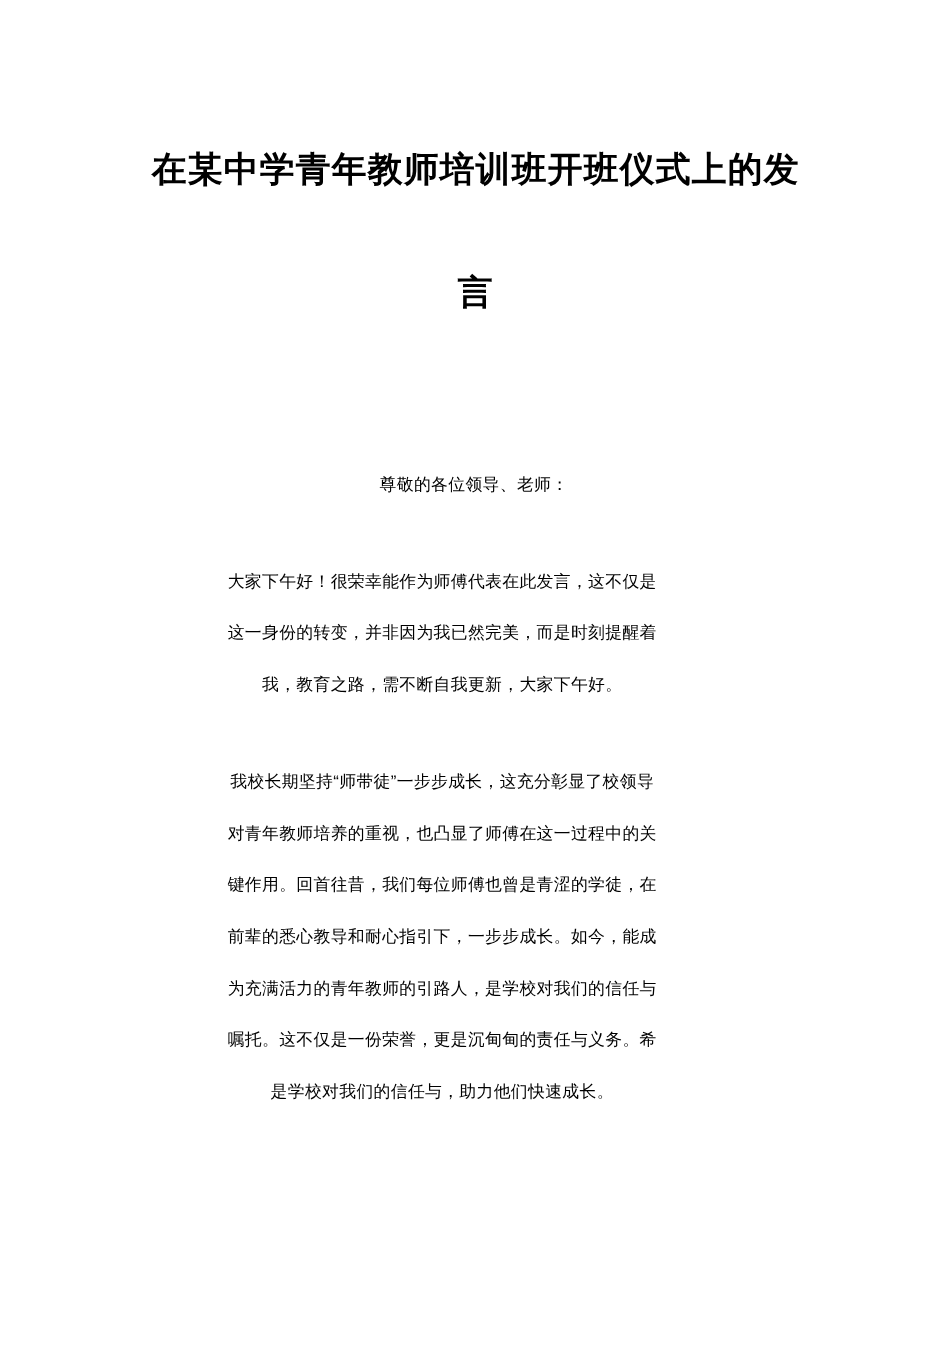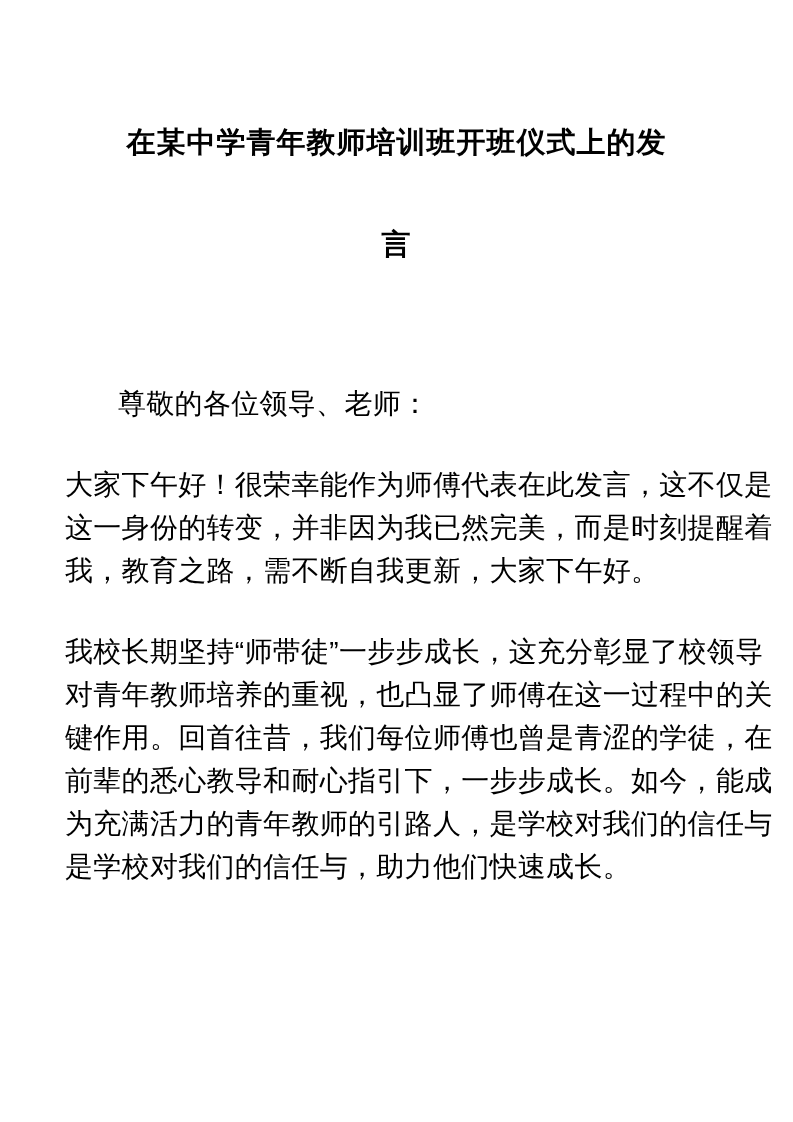--- a/index.html
+++ b/index.html
@@ -30,25 +30,26 @@
     line-height: 102px;
     white-space: nowrap;
   }
   .salutation {
     margin: 87px 121px 0 118px;
   }
   .paragraph {
     margin: 38px 121px 0 65px;
   }
   .body-line {
-    font-size: 28px;
+    font-size: 14px;
     line-height: 43px;
     height: 43px;
     white-space: nowrap;
     letter-spacing: 0.3px;
+    text-align: center;
   }
 </style>
 </head>
 <body>
 
 <div class="page">
 
   <h1 class="title">
     <div class="title-line">在某中学青年教师培训班开班仪式上的发</div>
     <div class="title-line">言</div>
@@ -61,16 +62,17 @@
     <div class="body-line">这一身份的转变，并非因为我已然完美，而是时刻提醒着</div>
     <div class="body-line">我，教育之路，需不断自我更新，大家下午好。</div>
   </div>
 
   <div class="paragraph">
     <div class="body-line">我校长期坚持“师带徒”一步步成长，这充分彰显了校领导</div>
     <div class="body-line">对青年教师培养的重视，也凸显了师傅在这一过程中的关</div>
     <div class="body-line">键作用。回首往昔，我们每位师傅也曾是青涩的学徒，在</div>
     <div class="body-line">前辈的悉心教导和耐心指引下，一步步成长。如今，能成</div>
     <div class="body-line">为充满活力的青年教师的引路人，是学校对我们的信任与</div>
+    <div class="body-line">嘱托。这不仅是一份荣誉，更是沉甸甸的责任与义务。希</div>
     <div class="body-line">是学校对我们的信任与，助力他们快速成长。</div>
   </div>
 
 </div>
 
 </body></html>

